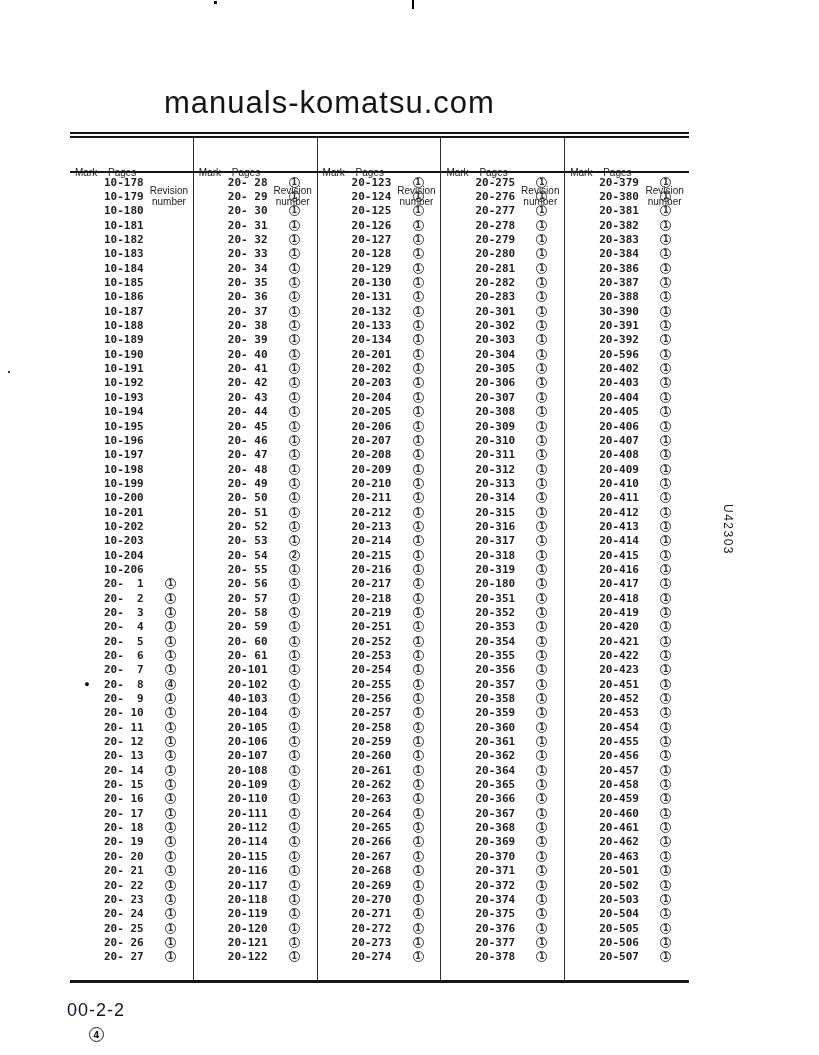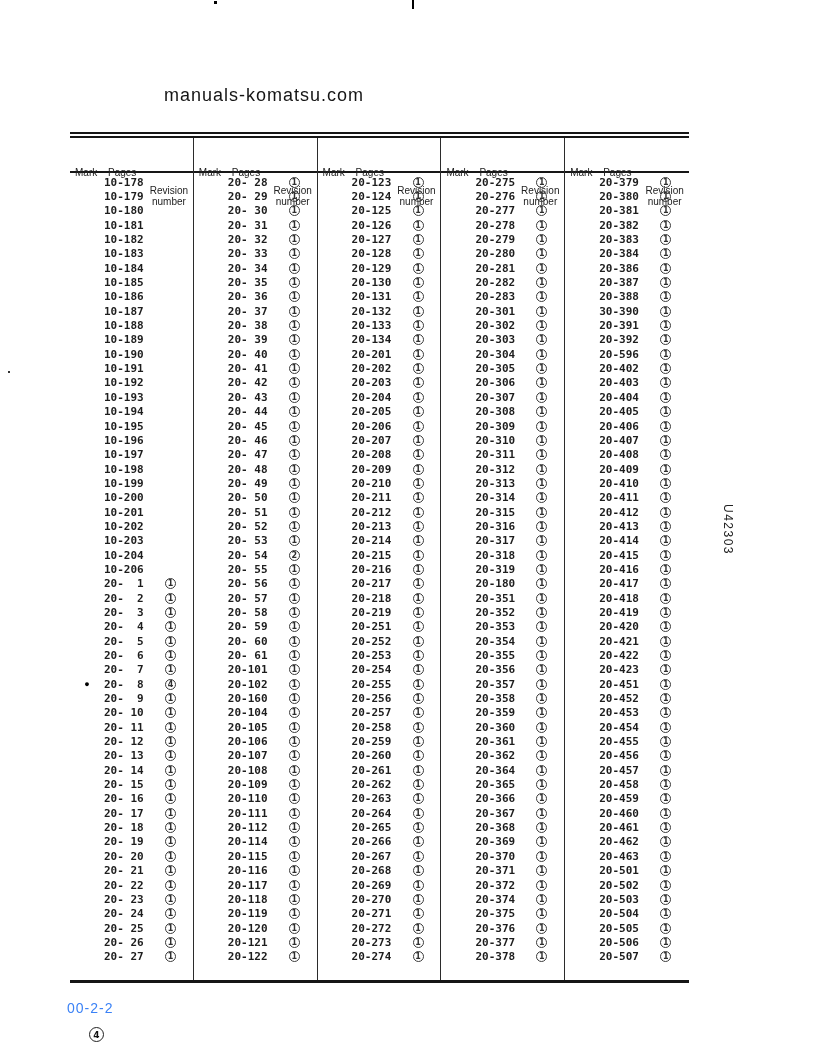--- a/index.html
+++ b/index.html
@@ -3,21 +3,21 @@
 <meta charset="utf-8">
 <style>
   html,body{margin:0;padding:0;background:#e8e8e8;}
   .page{position:relative;width:819px;height:1055px;background:#ffffff;overflow:hidden;
         font-family:"Liberation Sans",sans-serif;color:#1a1a1a;}
   .tick{position:absolute;background:#000;}
   .tick-a{left:214px;top:1px;width:3px;height:3px;}
   .tick-b{left:412px;top:0;width:2px;height:9px;}
   .speck{position:absolute;background:#333;width:2px;height:2px;}
   .speck-a{left:8px;top:371px;}
-  .title{position:absolute;left:164px;top:85px;font-size:18px;letter-spacing:1px;color:#151515;}
+  .title{position:absolute;left:164px;top:85px;font-size:31px;letter-spacing:1px;color:#151515;}
   
   .rtable{position:absolute;left:70px;top:136px;width:619px;display:flex;
           border-top:2px solid #161616;border-bottom:3px solid #161616;}
   .rtable::before{content:"";position:absolute;left:0;right:0;top:-6px;height:2px;background:#161616;}
   .group{width:20%;box-sizing:border-box;border-right:1px solid #2b2b2b;}
   .group:last-child{border-right:none;}
   .ghead{height:35px;box-sizing:border-box;border-bottom:2px solid #161616;display:grid;
          grid-template-columns:33px 40px 1fr;align-items:center;padding:0 3px 0 5px;
          font-size:10px;line-height:1.1;color:#222;}
   .h-rev{text-align:center;margin-top:47px;}
@@ -27,21 +27,21 @@
   .cell.mark{font-size:9px;text-align:center;color:#000;line-height:1;}
   .cell.pages{font-family:"DejaVu Sans Mono",monospace;font-weight:bold;font-size:11px;
               white-space:pre;color:#1d1d1d;padding-left:6px;}
   .cell.rev{display:flex;align-items:center;}
   .circ{display:inline-flex;align-items:center;justify-content:center;box-sizing:border-box;
         width:11px;height:11px;border:1px solid #3a3a3a;border-radius:50%;
         font-family:"DejaVu Sans",sans-serif;font-size:8px;font-weight:bold;color:#2e2e2e;margin-left:9px;}
   
   .side-label{position:absolute;left:735px;top:504px;transform:rotate(90deg);transform-origin:0 0;
               font-size:12px;letter-spacing:1.5px;color:#222;white-space:nowrap;}
-  .footer-code{position:absolute;left:67px;top:1000px;font-size:14px;letter-spacing:1px;color:#3b82f6;}
+  .footer-code{position:absolute;left:67px;top:1000px;font-size:18px;letter-spacing:1px;color:#0f172a;}
   .footer-circ{position:absolute;left:89px;top:1027px;width:13px;height:13px;border:1px solid #222;
                border-radius:50%;display:flex;align-items:center;justify-content:center;
                font-family:"DejaVu Sans",sans-serif;font-size:9px;font-weight:bold;color:#111;}
 </style>
 </head>
 <body>
 
 <div class="page">
   <div class="tick tick-a"></div>
   <div class="tick tick-b"></div>
@@ -648,21 +648,21 @@
           </div>
           <div class="trow">
             <span class="cell mark"></span>
             <span class="cell pages">20-102</span>
             <span class="cell rev">
               <span class="circ">1</span>
             </span>
           </div>
           <div class="trow">
             <span class="cell mark"></span>
-            <span class="cell pages">20-160</span>
+            <span class="cell pages">40-103</span>
             <span class="cell rev">
               <span class="circ">1</span>
             </span>
           </div>
           <div class="trow">
             <span class="cell mark"></span>
             <span class="cell pages">20-104</span>
             <span class="cell rev">
               <span class="circ">1</span>
             </span>

